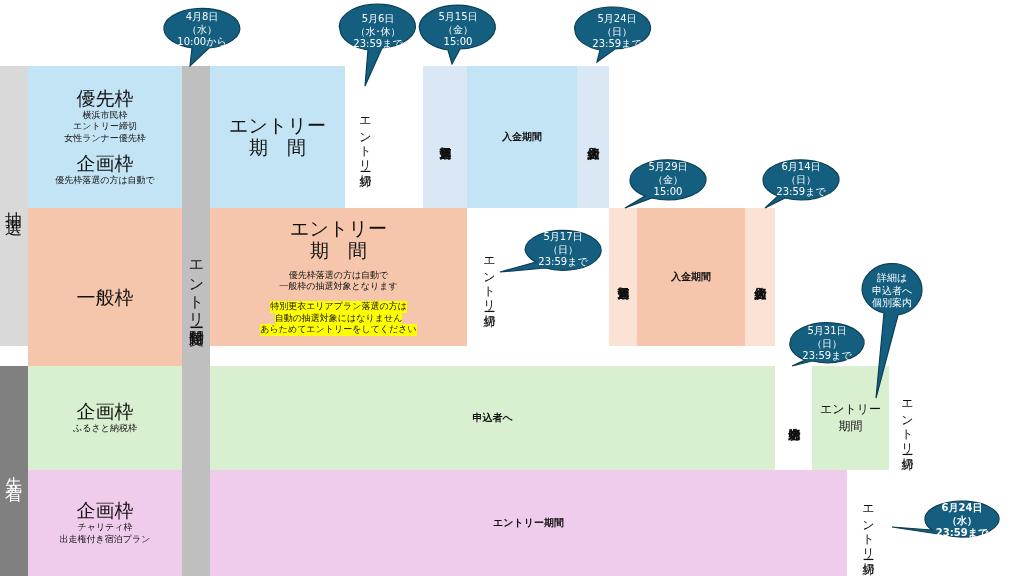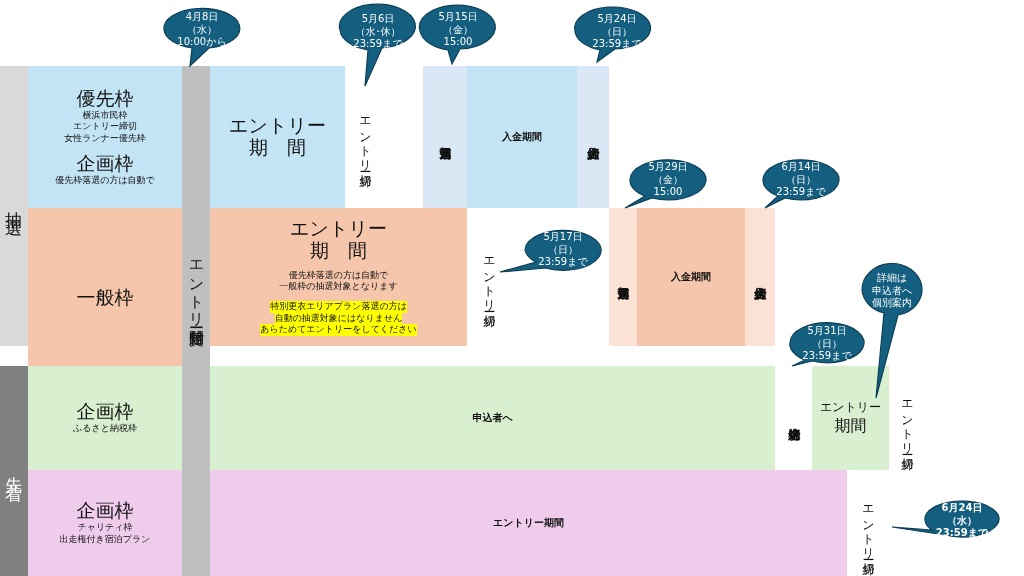--- a/index.html
+++ b/index.html
@@ -84,21 +84,21 @@
   <div class="small">ふるさと納税枠</div>
 </div>
 <div class="abs c" style="left:210px;top:366px;width:565px;height:104px;background:#d8f0d0;">
   <div class="mid" style="font-weight:bold;">申込者へ</div>
 </div>
 <div class="abs c" style="left:778px;top:366px;width:32px;height:104px;">
   <div class="vtext" style="font-size:12px;font-weight:bold;">申込締切</div>
 </div>
 <div class="abs c" style="left:812px;top:366px;width:77px;height:104px;background:#d8f0d0;">
   <div style="font-size:12px;">エントリー</div>
-  <div style="font-size:16px;">期間</div>
+  <div style="font-size:12px;">期間</div>
 </div>
 <div class="abs c" style="left:892px;top:370px;width:30px;height:100px;">
   <div class="vtext" style="font-size:12px;">エントリー締切</div>
 </div>
 
 <div class="abs c" style="left:28px;top:470px;width:154px;height:106px;background:#f0ccec;">
   <div class="big">企画枠</div>
   <div class="small">チャリティ枠</div>
   <div class="small">出走権付き宿泊プラン</div>
 </div>

